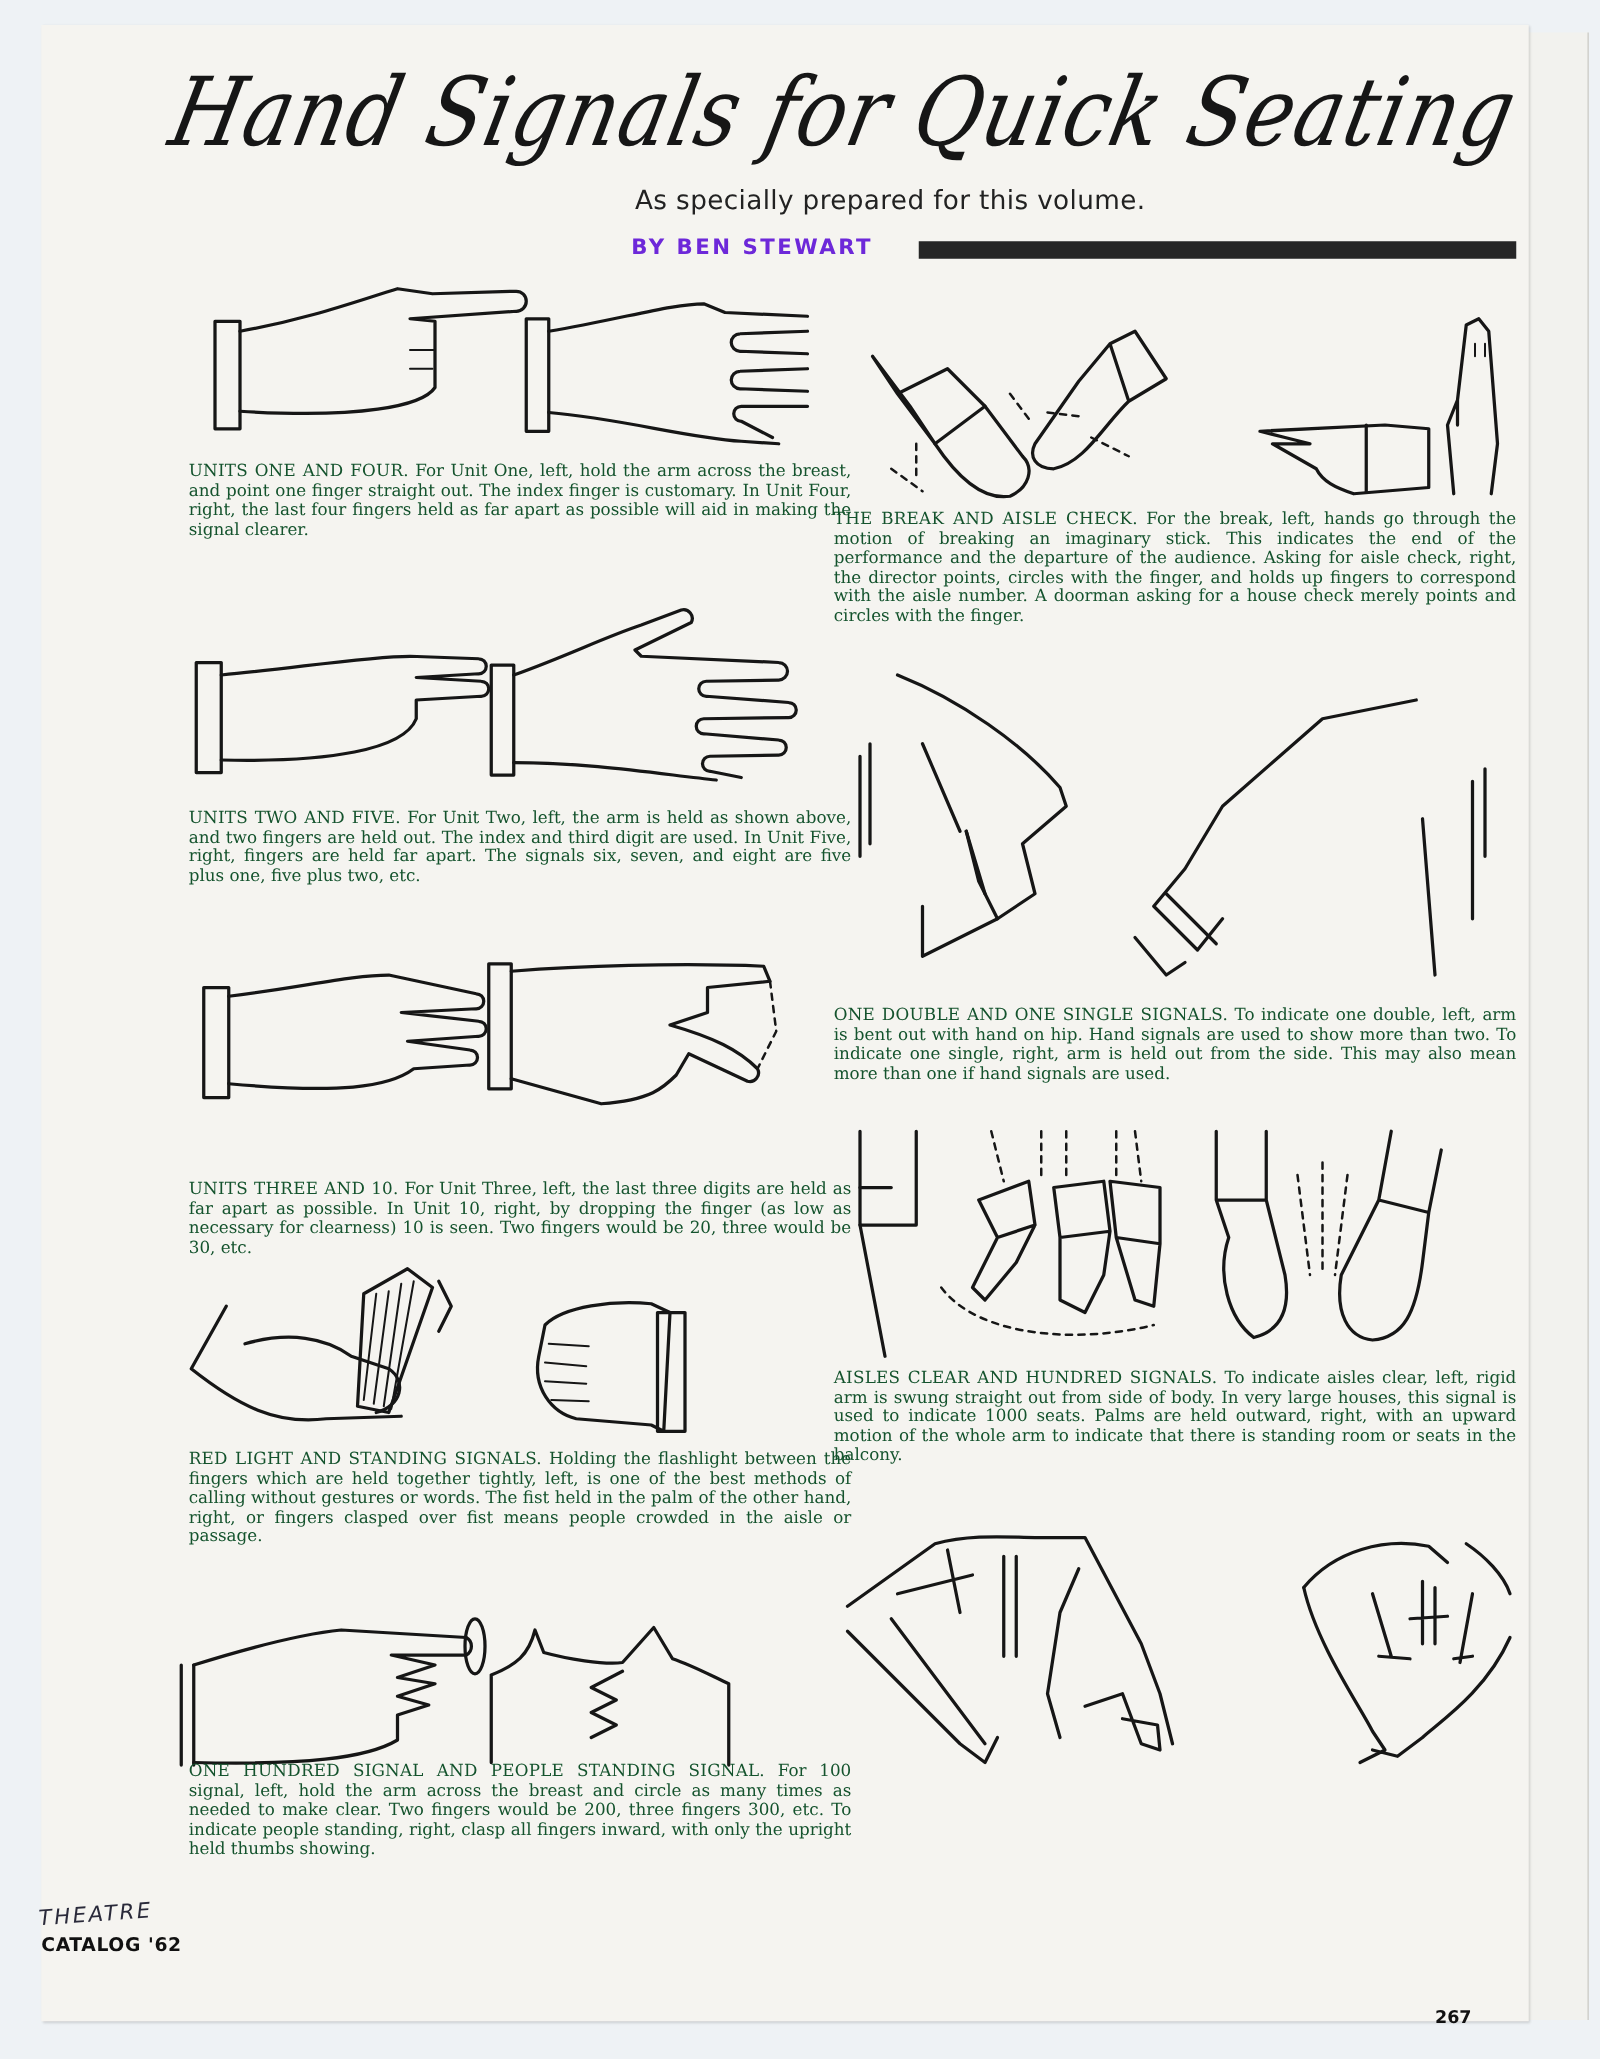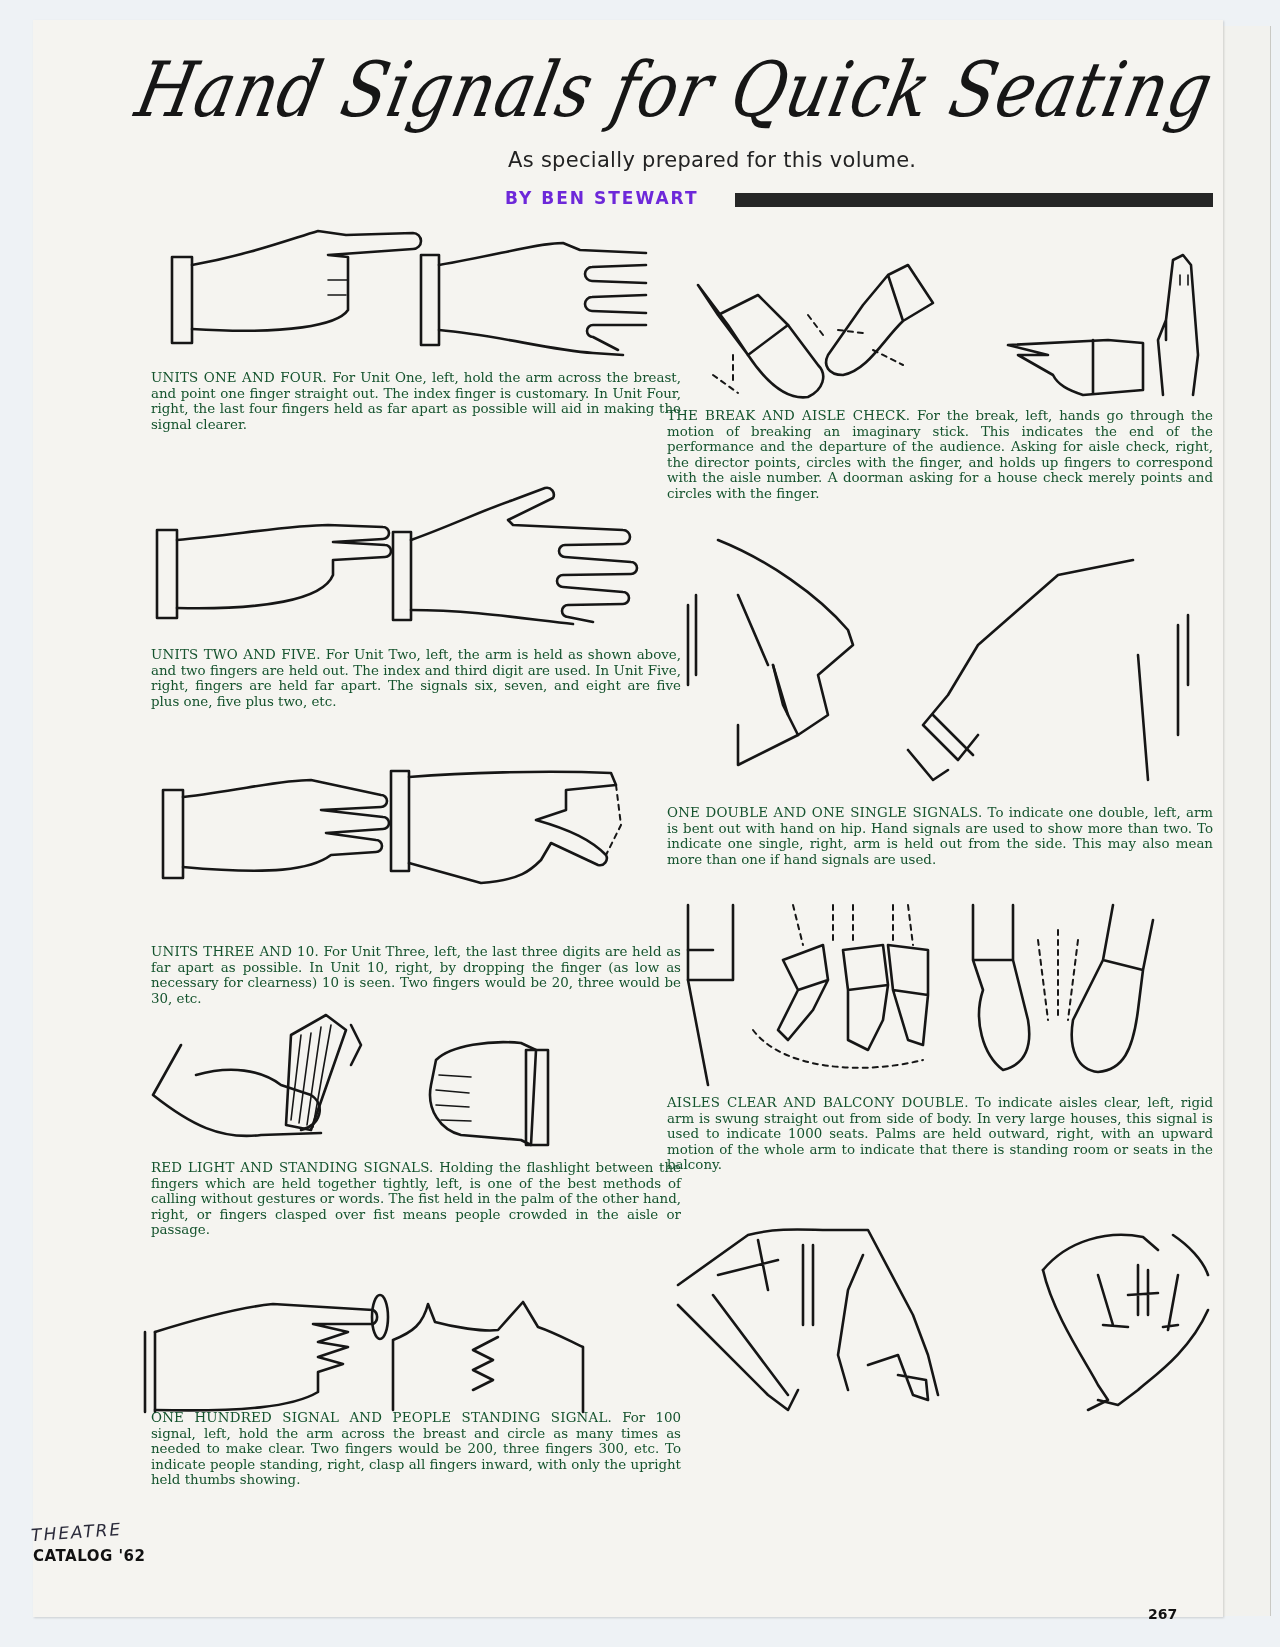--- a/index.html
+++ b/index.html
@@ -178,21 +178,21 @@
     <path d="M160 50 L200 45 L205 85 L165 90 Z M165 90 L165 140 L185 150 L200 120 L205 85"></path>
     <path d="M205 45 L245 50 L245 95 L210 90 Z M210 90 L225 140 L240 145 L245 95"></path>
     <path class="dash" d="M110 5 L120 45 M150 5 L150 45 M170 5 L170 45 M210 5 L210 45 M225 5 L230 45"></path>
     <path class="dash" d="M70 130 C100 170 180 175 240 160"></path>
     <path d="M290 5 L290 60 L330 60 L330 5 M290 60 L300 90 C290 120 300 155 320 170 C340 165 350 150 345 120 L330 60"></path>
     <path d="M430 5 L420 60 L460 70 L470 20 M420 60 L390 120 C385 150 395 170 415 172 C440 170 450 150 455 110 L460 70"></path>
     <path class="dash" d="M355 40 L365 120 M375 30 L375 120 M395 40 L385 120"></path>
   </svg>
 
   <div class="abs caption rc" style="top:1075px;">
-    <span class="head">AISLES CLEAR AND BALCONY DOUBLE.</span>
+    <span class="head">AISLES CLEAR AND HUNDRED SIGNALS.</span>
     <span>To indicate aisles clear, left, rigid arm is swung straight out from side of body. In very large houses, this signal is used to indicate 1000 seats. Palms are held outward, right, with an upward motion of the whole arm to indicate that there is standing room or seats in the balcony.</span>
   </div>
 
   <svg class="ill" style="left:635px;top:1195px;" width="540" height="210" viewBox="0 0 540 210">
     <path d="M10 70 L80 20 C110 12 140 15 160 15 L200 15 L245 100 L260 140 L270 180"></path>
     <path d="M50 60 L110 45 M90 25 L100 75 M45 80 L120 180 M10 90 L100 180 L120 195 L130 175 M135 30 L135 110 M145 30 L145 110"></path>
     <path d="M195 40 L180 75 L170 140 L180 175 M200 150 L230 140 L245 180 L260 185 L258 165 L230 160"></path>
     <path d="M375 55 C400 25 440 15 475 22 L490 35 M505 20 C520 30 535 45 540 60"></path>
     <path d="M375 55 C385 100 420 150 430 170 L440 185 L420 195 M540 95 C520 140 480 165 470 175 L450 190 L430 185"></path>
     <path d="M430 60 L445 110 M470 50 L470 100 M480 55 L480 100 M460 80 L490 78 M510 60 L500 115 M435 110 L460 112 M495 112 L510 110"></path>

